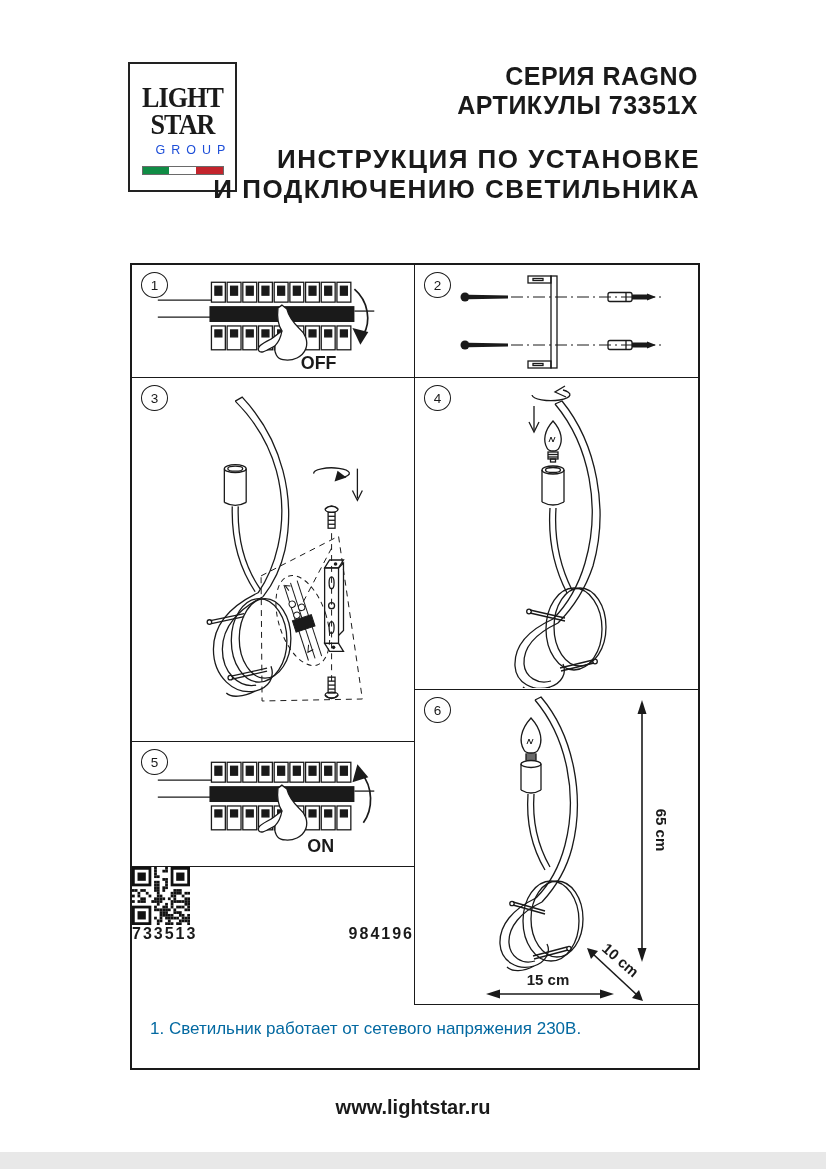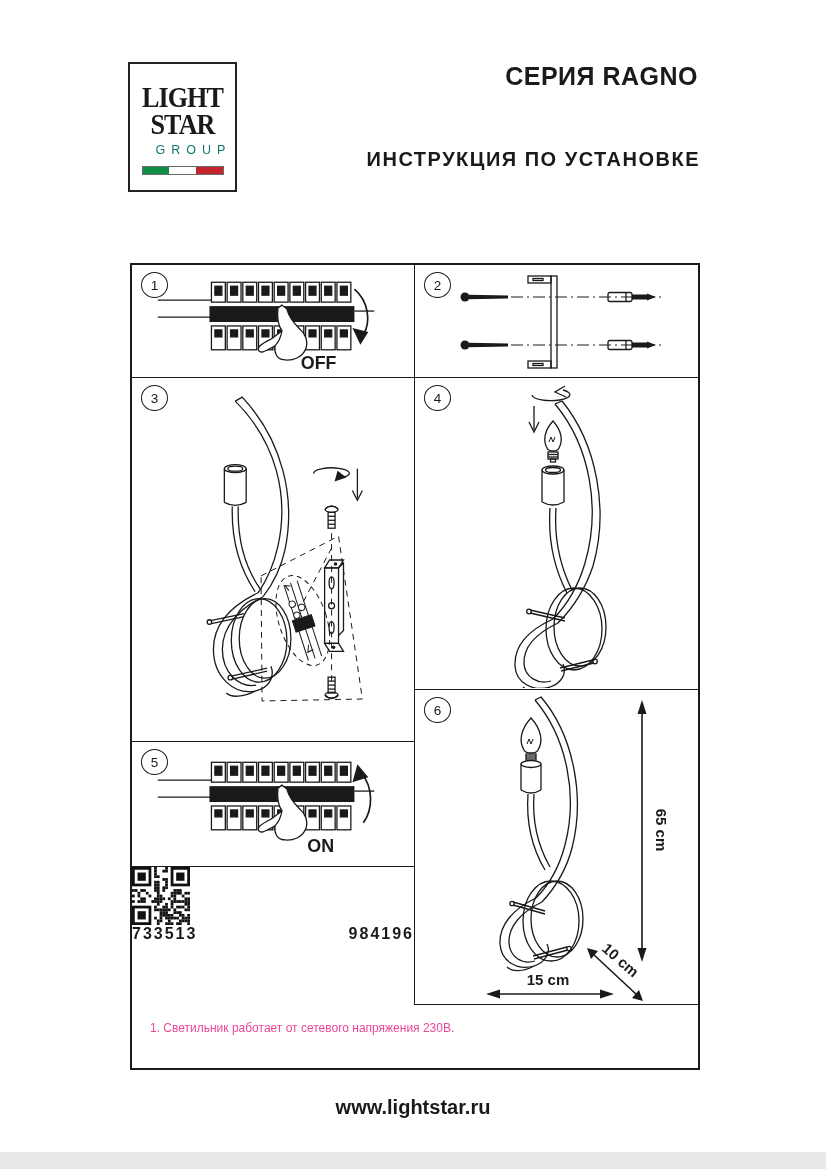--- a/index.html
+++ b/index.html
@@ -3,44 +3,44 @@
 <meta charset="utf-8">
 <style>
   html,body{margin:0;padding:0;background:#e8e8e8;}
   .page{position:relative;width:826px;height:1152px;background:#ffffff;margin:0 auto;
         font-family:"Liberation Sans",sans-serif;color:#1a1a1a;overflow:hidden;}
   
   .logo-box{position:absolute;left:128px;top:62px;width:109px;height:130px;
             border:2px solid #222;box-sizing:border-box;text-align:center;padding-top:20px;}
   .logo-l1,.logo-l2{font-family:"Liberation Serif",serif;font-weight:700;font-size:29px;
             line-height:27px;letter-spacing:-1px;transform:scaleX(.9);transform-origin:center;}
-  .logo-l3{font-size:12.5px;letter-spacing:6px;margin-top:5px;color:#0f766e;padding-left:22px;}
+  .logo-l3{font-size:12.5px;letter-spacing:6px;margin-top:5px;color:#1d4ed8;padding-left:22px;}
   .logo-flag{width:82px;height:9px;margin:9px auto 0;display:flex;border:1px solid #6a6a6a;box-sizing:border-box;}
   .logo-flag div{flex:1;height:100%;}
   .hdr-series{position:absolute;right:128px;top:62px;text-align:right;
               font-weight:700;font-size:25px;line-height:29px;letter-spacing:.5px;}
   .hdr-title{position:absolute;right:126px;top:144px;text-align:right;
-             font-weight:700;font-size:20px;line-height:30px;letter-spacing:1.5px;}
+             font-weight:700;font-size:26px;line-height:30px;letter-spacing:1.5px;}
   
   .grid{position:absolute;left:130px;top:263px;width:570px;height:807px;
         border:2px solid #1a1a1a;box-sizing:border-box;}
   .cell{position:absolute;box-sizing:border-box;background:#fff;}
   .br{border-right:1.5px solid #1a1a1a;}
   .bb{border-bottom:1.5px solid #1a1a1a;}
   .badge{position:absolute;left:9px;top:7px;width:25px;height:24px;border:1.4px solid #1a1a1a;
          border-radius:50%;display:flex;align-items:center;justify-content:center;
          font-size:13.5px;font-weight:400;background:#fff;z-index:2;}
   .cell svg{position:absolute;left:0;top:0;}
   
   .qr-row{position:absolute;left:0;top:0;width:100%;height:100%;display:flex;
           align-items:center;justify-content:space-between;gap:24px;}
   .qr-item{text-align:center;}
   .qr-label{font-weight:700;font-size:16px;letter-spacing:2px;margin-bottom:5px;}
   
-  .notes{padding:13px 20px 0 18px;font-size:12px;line-height:21px;color:#ec4899;}
+  .notes{padding:13px 20px 0 18px;font-size:17px;line-height:21px;color:#0369a1;}
   .footer{position:absolute;left:0;top:1096px;width:100%;text-align:center;
           font-weight:700;font-size:20px;}
   text{font-family:"Liberation Sans",sans-serif;fill:#1a1a1a;}
 </style>
 </head>
 <body>
 
 <div class="page">
 
   <div class="logo-box">
@@ -49,23 +49,25 @@
     <div class="logo-l3">GROUP</div>
     <div class="logo-flag">
       <div style="background:#108C45"></div>
       <div style="background:#ffffff"></div>
       <div style="background:#C3242C"></div>
     </div>
   </div>
 
   <div class="hdr-series">
     <div>СЕРИЯ RAGNO</div>
+    <div>АРТИКУЛЫ 73351X</div>
   </div>
   <div class="hdr-title">
     <div>ИНСТРУКЦИЯ ПО УСТАНОВКЕ</div>
+    <div>И ПОДКЛЮЧЕНИЮ СВЕТИЛЬНИКА</div>
   </div>
 
   <div class="grid">
 
     <div class="cell br bb" style="left:0;top:0;width:283px;height:113px;">
       <div class="badge">1</div>
       <svg width="281" height="111" viewBox="0 0 283 111">
         <g stroke="#1a1a1a" fill="none" stroke-width="1.3">
           <line x1="26" y1="35" x2="80" y2="35"></line>
             <line x1="26" y1="52" x2="80" y2="52"></line>

